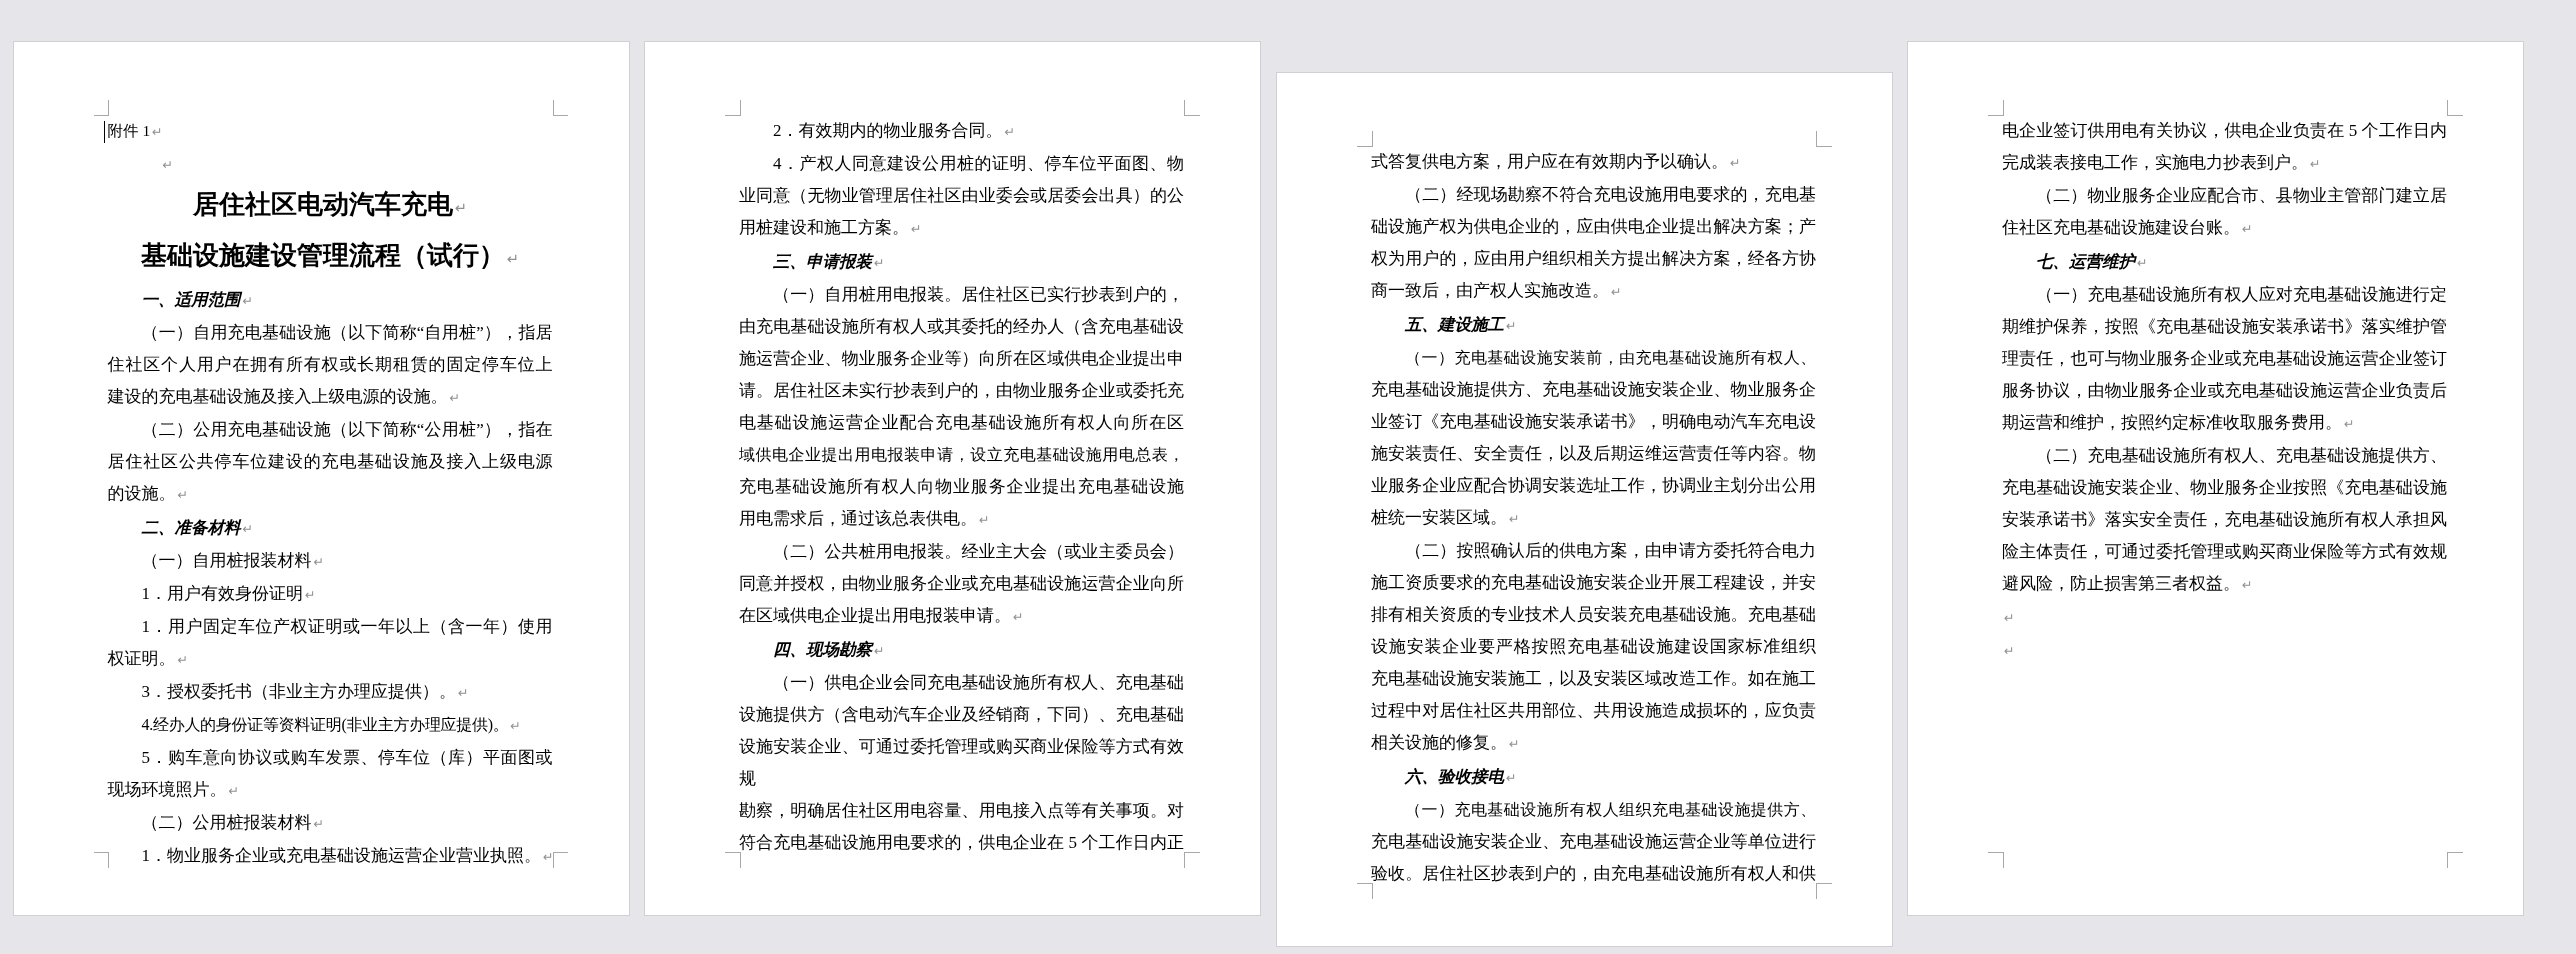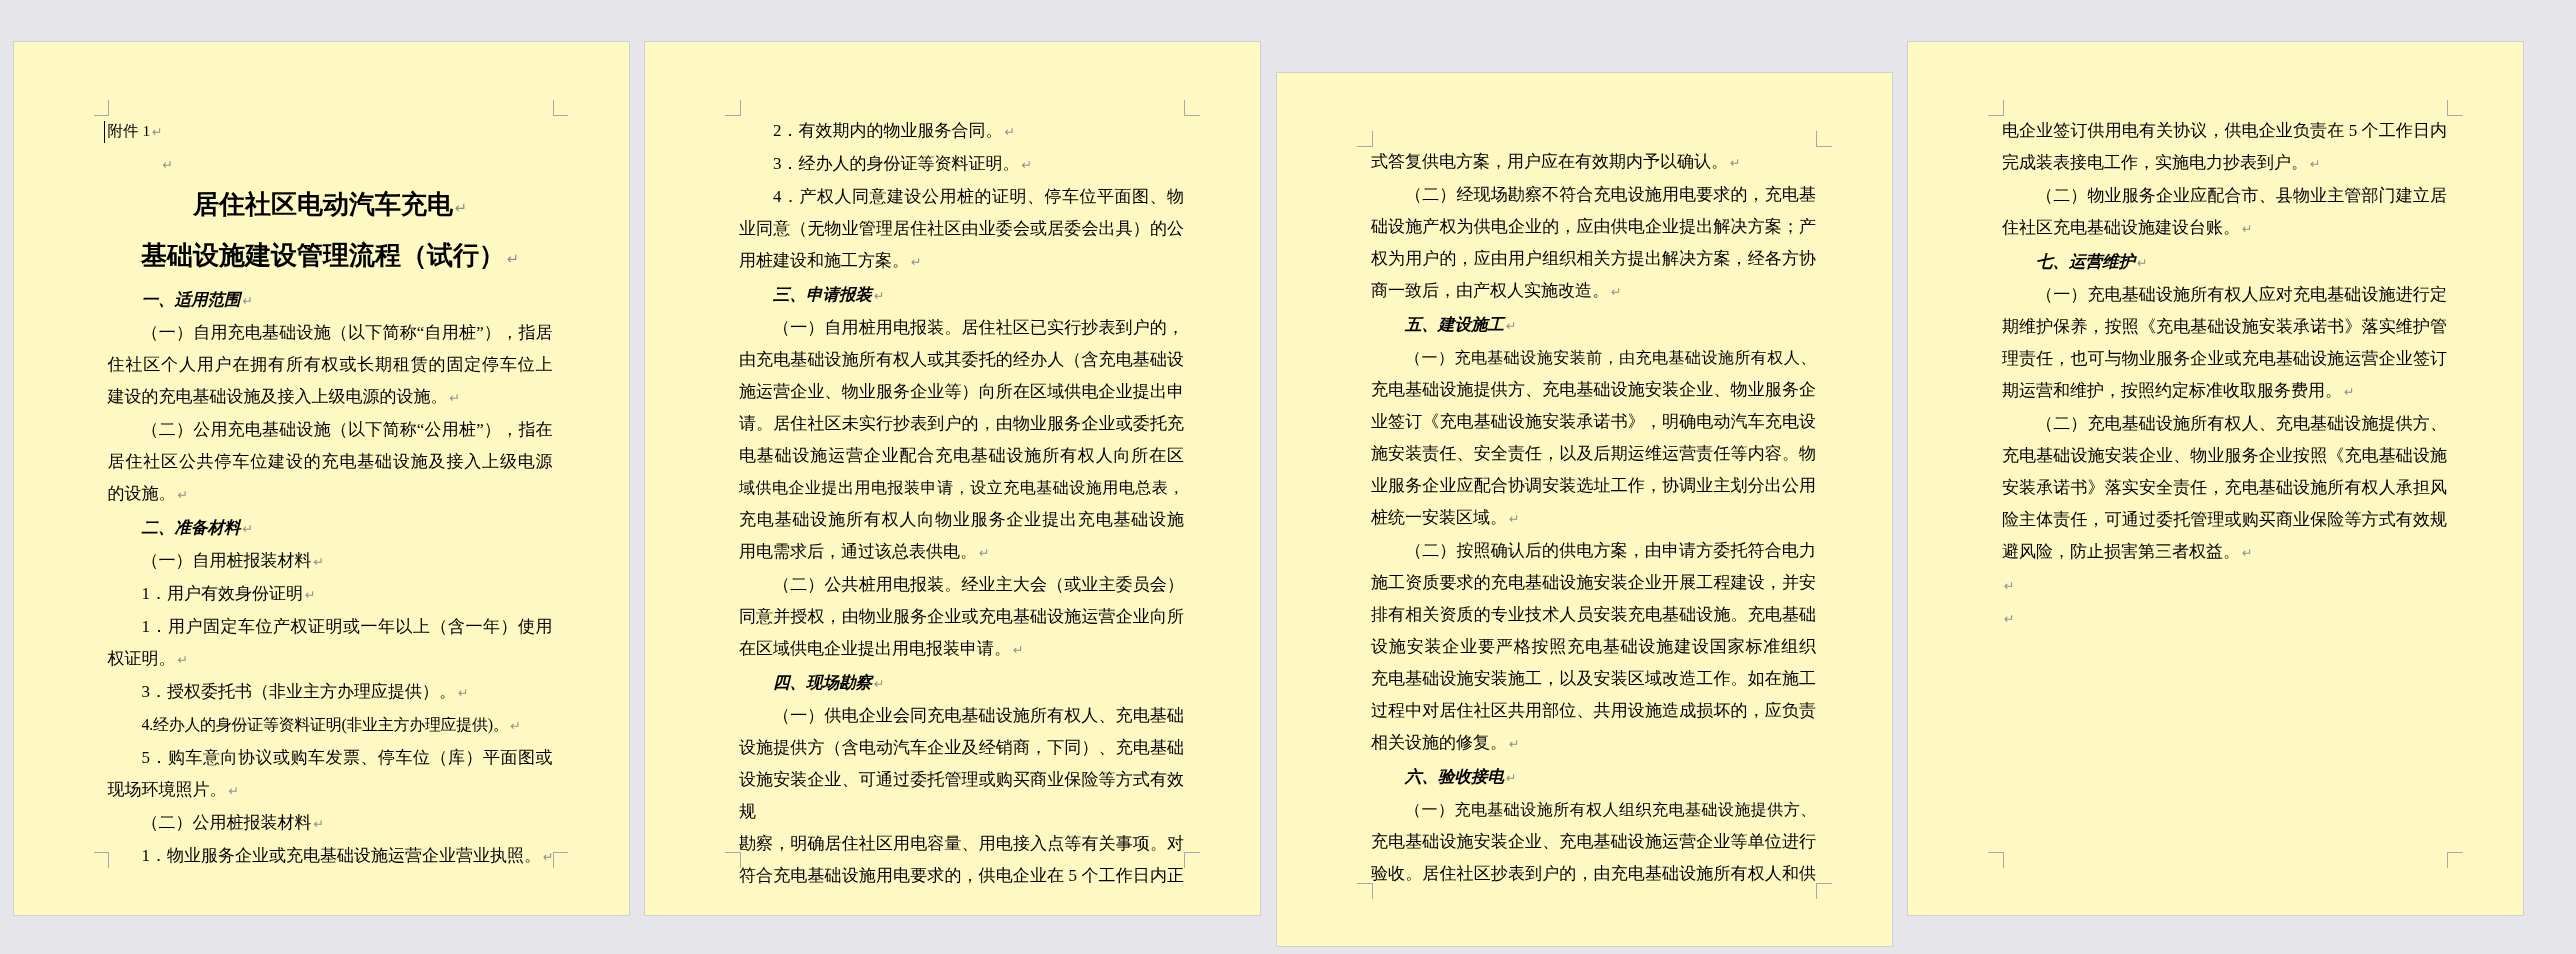--- a/index.html
+++ b/index.html
@@ -9,21 +9,21 @@
     overflow: hidden;
     position: relative;
     font-family: "Liberation Serif", "DejaVu Serif", serif;
   }
   .canvas { position: absolute; left: 0; top: 0; width: 2576px; height: 954px; }
 
   .page {
     position: absolute;
     top: 41px;
     width: 615px; height: 873px;
-    background: #fef9c3;
+    background: #ffffff;
     border: 1px solid #cfcfd4;
     box-sizing: content-box;
   }
   .page1 { left: 12.6px; }
   .page2 { left: 644px; }
   .page3 { left: 1276px; margin-top: 31px; }
   .page4 { left: 1907px; }
 
   .content {
     position: absolute;
@@ -121,21 +121,20 @@
         <div class="line ind2"><span>1．物业服务企业或充电基础设施运营企业营业执照。</span><span class="pilcrow">↵</span></div>
       </div>
     </div>
     <div class="page page2">
       <div class="mark tl"></div>
       <div class="mark tr"></div>
       <div class="mark bl"></div>
       <div class="mark br"></div>
       <div class="content">
         <div class="line ind2"><span>2．有效期内的物业服务合同。</span><span class="pilcrow">↵</span></div>
-        <div class="line ind2"><span>3．经办人的身份证等资料证明。</span><span class="pilcrow">↵</span></div>
         <div class="line ind2 j"><span>4．产权人同意建设公用桩的证明、停车位平面图、物</span></div>
         <div class="line j"><span>业同意（无物业管理居住社区由业委会或居委会出具）的公</span></div>
         <div class="line"><span>用桩建设和施工方案。</span><span class="pilcrow">↵</span></div>
         <div class="line heading ind2"><span>三、申请报装</span><span class="pilcrow">↵</span></div>
         <div class="line ind2 j"><span>（一）自用桩用电报装。居住社区已实行抄表到户的，</span></div>
         <div class="line j"><span>由充电基础设施所有权人或其委托的经办人（含充电基础设</span></div>
         <div class="line j"><span>施运营企业、物业服务企业等）向所在区域供电企业提出申</span></div>
         <div class="line j"><span>请。居住社区未实行抄表到户的，由物业服务企业或委托充</span></div>
         <div class="line j"><span>电基础设施运营企业配合充电基础设施所有权人向所在区</span></div>
         <div class="line j fit"><span>域供电企业提出用电报装申请，设立充电基础设施用电总表，</span></div>
@@ -190,20 +189,21 @@
       <div class="mark br"></div>
       <div class="content">
         <div class="line j"><span>电企业签订供用电有关协议，供电企业负责在 5 个工作日内</span></div>
         <div class="line"><span>完成装表接电工作，实施电力抄表到户。</span><span class="pilcrow">↵</span></div>
         <div class="line ind2 j"><span>（二）物业服务企业应配合市、县物业主管部门建立居</span></div>
         <div class="line"><span>住社区充电基础设施建设台账。</span><span class="pilcrow">↵</span></div>
         <div class="line heading ind2"><span>七、运营维护</span><span class="pilcrow">↵</span></div>
         <div class="line ind2 j"><span>（一）充电基础设施所有权人应对充电基础设施进行定</span></div>
         <div class="line j"><span>期维护保养，按照《充电基础设施安装承诺书》落实维护管</span></div>
         <div class="line j"><span>理责任，也可与物业服务企业或充电基础设施运营企业签订</span></div>
+        <div class="line j"><span>服务协议，由物业服务企业或充电基础设施运营企业负责后</span></div>
         <div class="line"><span>期运营和维护，按照约定标准收取服务费用。</span><span class="pilcrow">↵</span></div>
         <div class="line ind2 j"><span>（二）充电基础设施所有权人、充电基础设施提供方、</span></div>
         <div class="line j"><span>充电基础设施安装企业、物业服务企业按照《充电基础设施</span></div>
         <div class="line j"><span>安装承诺书》落实安全责任，充电基础设施所有权人承担风</span></div>
         <div class="line j"><span>险主体责任，可通过委托管理或购买商业保险等方式有效规</span></div>
         <div class="line"><span>避风险，防止损害第三者权益。</span><span class="pilcrow">↵</span></div>
         <div class="line empty0"><span></span><span class="pilcrow">↵</span></div>
         <div class="line empty0"><span></span><span class="pilcrow">↵</span></div>
       </div>
     </div>

